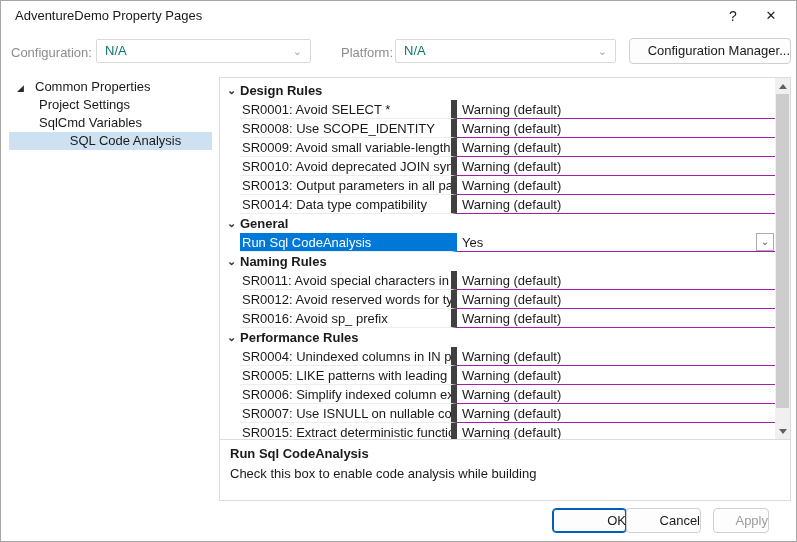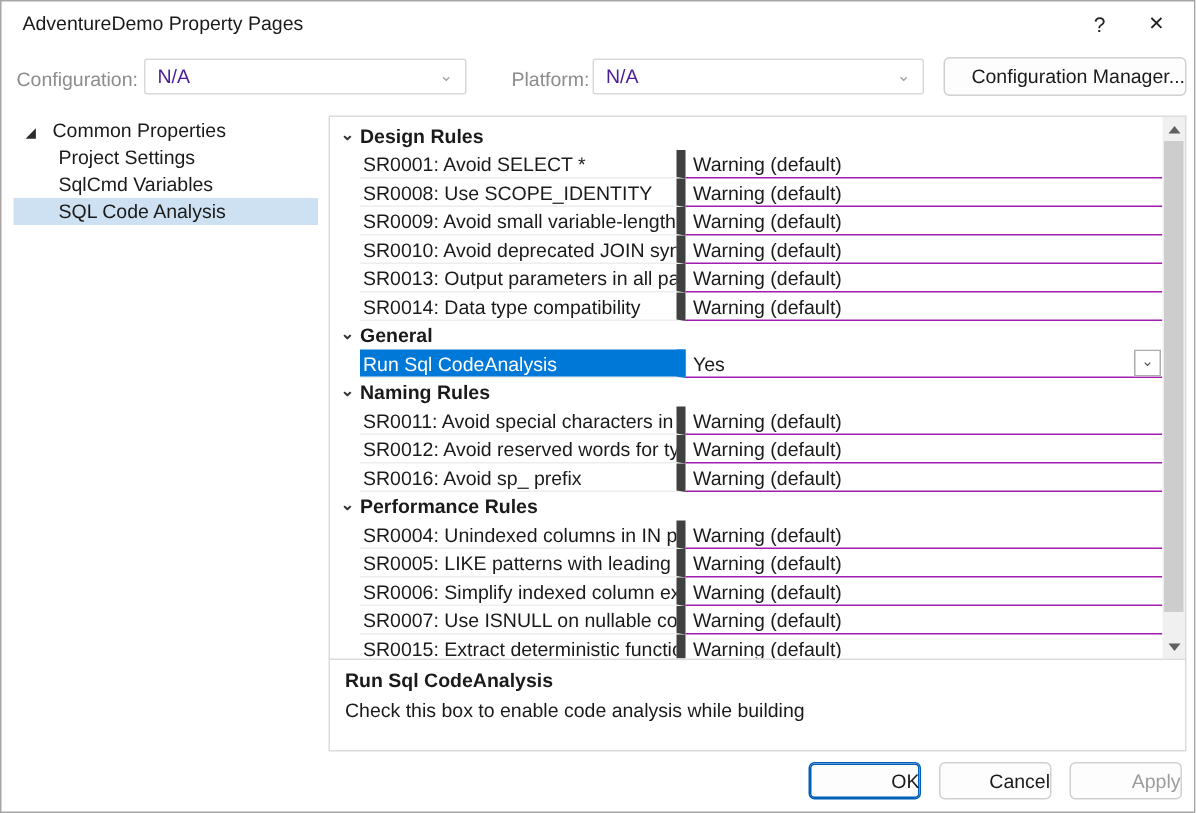--- a/index.html
+++ b/index.html
@@ -11,32 +11,32 @@
   }
   
   .titlebar { position:absolute; left:0; top:0; right:0; height:30px; }
   .title { position:absolute; left:14px; top:0; line-height:30px; }
   .tb-btn { position:absolute; top:0; width:34px; height:30px; text-align:center; line-height:30px; color:#222; cursor:default; }
   .tb-btn.help { right:46px; font-size:14px; }
   .tb-btn.close { right:8px; font-size:13px; }
   
   .lbl-dis { position:absolute; color:#8c8c8c; }
   .combo { position:absolute; height:24px; background:#fff; border:1px solid #d9d9d9; border-radius:2px; }
-  .combo .val { position:absolute; left:8px; top:0; line-height:22px; color:#4c1d95; }
+  .combo .val { position:absolute; left:8px; top:0; line-height:22px; color:#0f766e; }
   .combo .chev { position:absolute; right:8px; top:0; line-height:22px; color:#a5a5a5; font-size:11px; }
   .btn { position:absolute; height:25px; background:#fdfdfd; border:1px solid #d0d0d0; border-radius:4px;
          text-align:right; line-height:23px; font-size:13px; color:#1a1a1a; }
   .btn.primary { border:1px solid #005fb8; box-shadow: inset 0 0 0 1px #005fb8; }
   .btn.disabled { color:#9d9d9d; }
   
   .tree { position:absolute; left:8px; top:77px; width:203px; height:420px; }
   .tree-item { height:18px; line-height:18px; white-space:nowrap; overflow:hidden; }
   .tree-item.root { padding-left:8px; }
   .tree-item.child { padding-left:30px; }
-  .tree-item.selected { background:#cee1f2; }
+  .tree-item.selected { background:#cee1f2;text-align:center; }
   .tree-item .arrow { display:inline-block; width:18px; text-align:left; font-size:9px; color:#2b2b2b; }
   .tree-item .arrow.collapsed { color:#6d6d6d; font-size:10px; }
   .tree-item .tlabel { display:inline-block; }
   
   .rightpanel { position:absolute; left:218px; top:76px; width:572px; height:424px;
                 border:1px solid #dcdcdc; background:#fff; }
   .grid { position:absolute; left:0; top:0; right:15px; height:361px; overflow:hidden; padding-top:3px; }
   .g-row { height:19px; line-height:19px; display:flex; }
   .g-header { font-weight:bold; }
   .g-header .chev { width:20px; padding-left:7px; font-size:11px; font-weight:bold; color:#333; flex:none; }
@@ -192,17 +192,17 @@
       <div class="sb-btn down">
           <span class="tri-down"></span>
         </div>
     </div>
     <div class="desc">
       <div class="t">Run Sql CodeAnalysis</div>
       <div>Check this box to enable code analysis while building</div>
     </div>
   </div>
 
-  <div class="btn primary" style="left:538px; top:507px; width:75px;">OK</div>
+  <div class="btn primary" style="left:551px; top:507px; width:75px;">OK</div>
   <div class="btn" style="left:625px; top:507px; width:75px;">Cancel</div>
-  <div class="btn disabled" style="left:712px; top:507px; width:75px;">Apply</div>
+  <div class="btn disabled" style="left:712px; top:507px; width:56px;">Apply</div>
 
 </div>
 
 </body></html>

